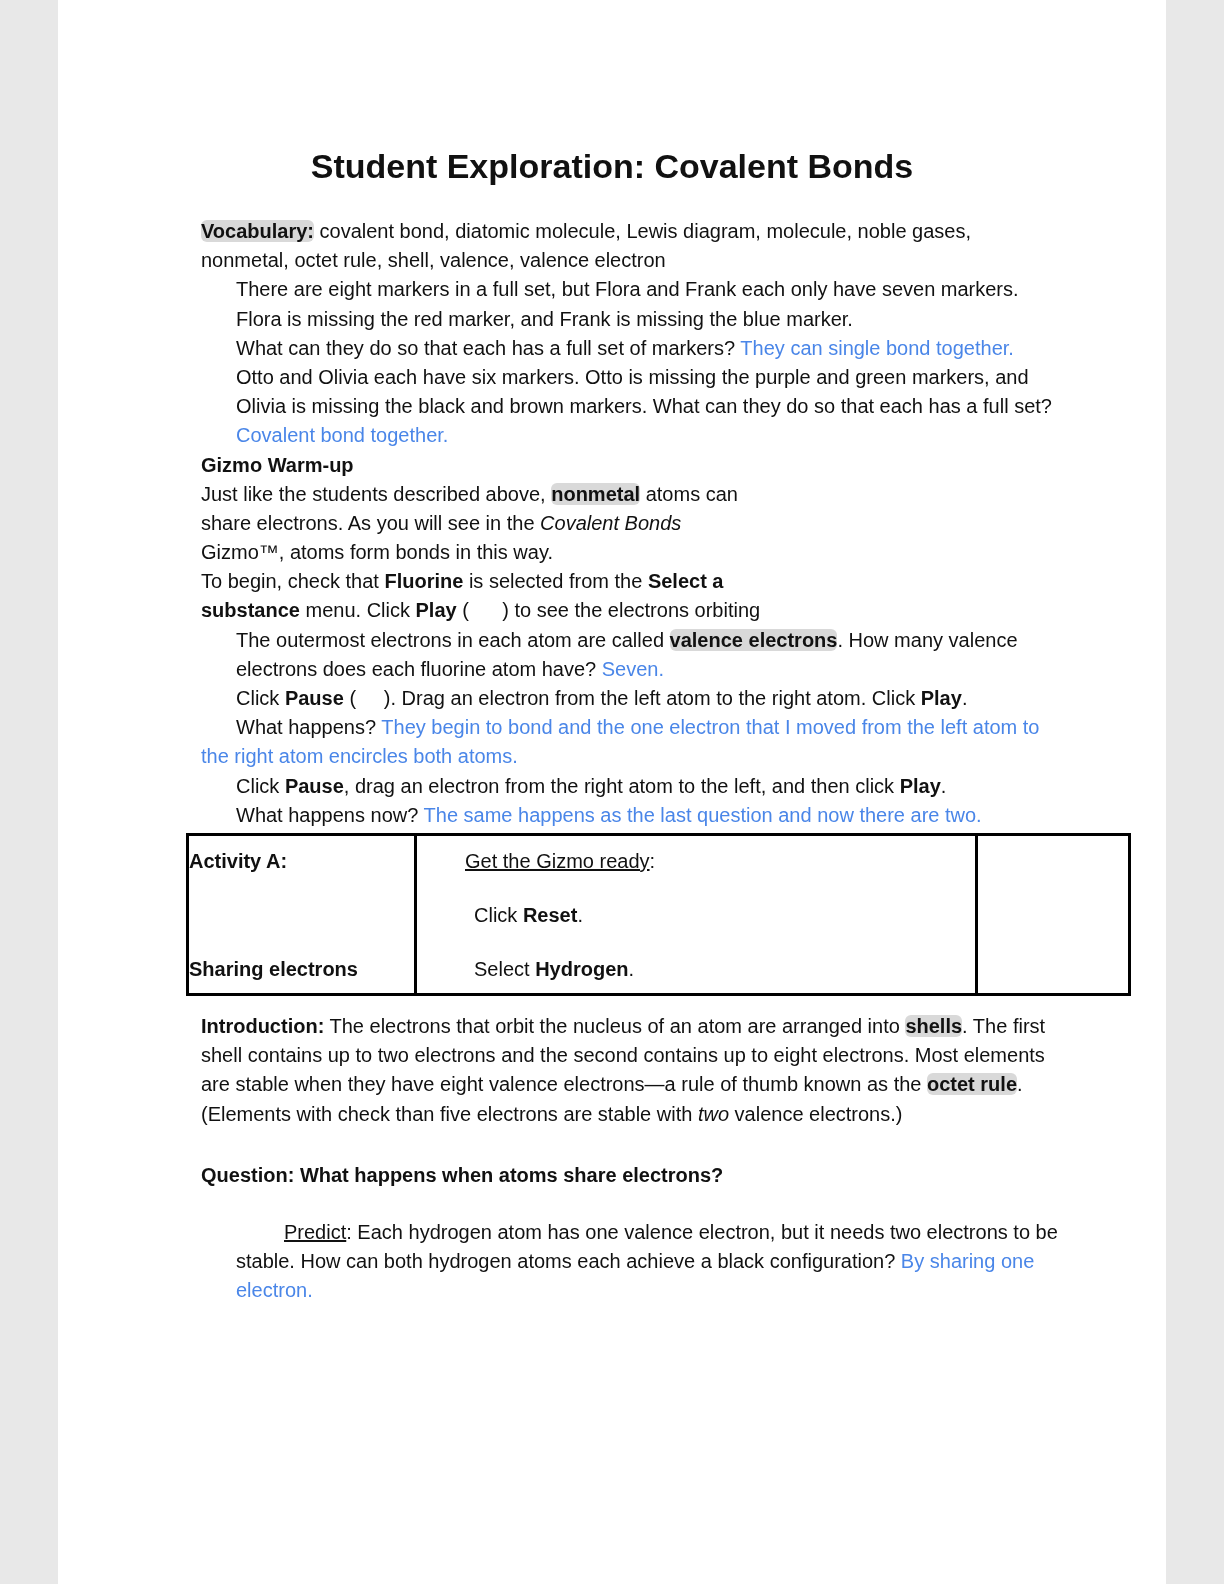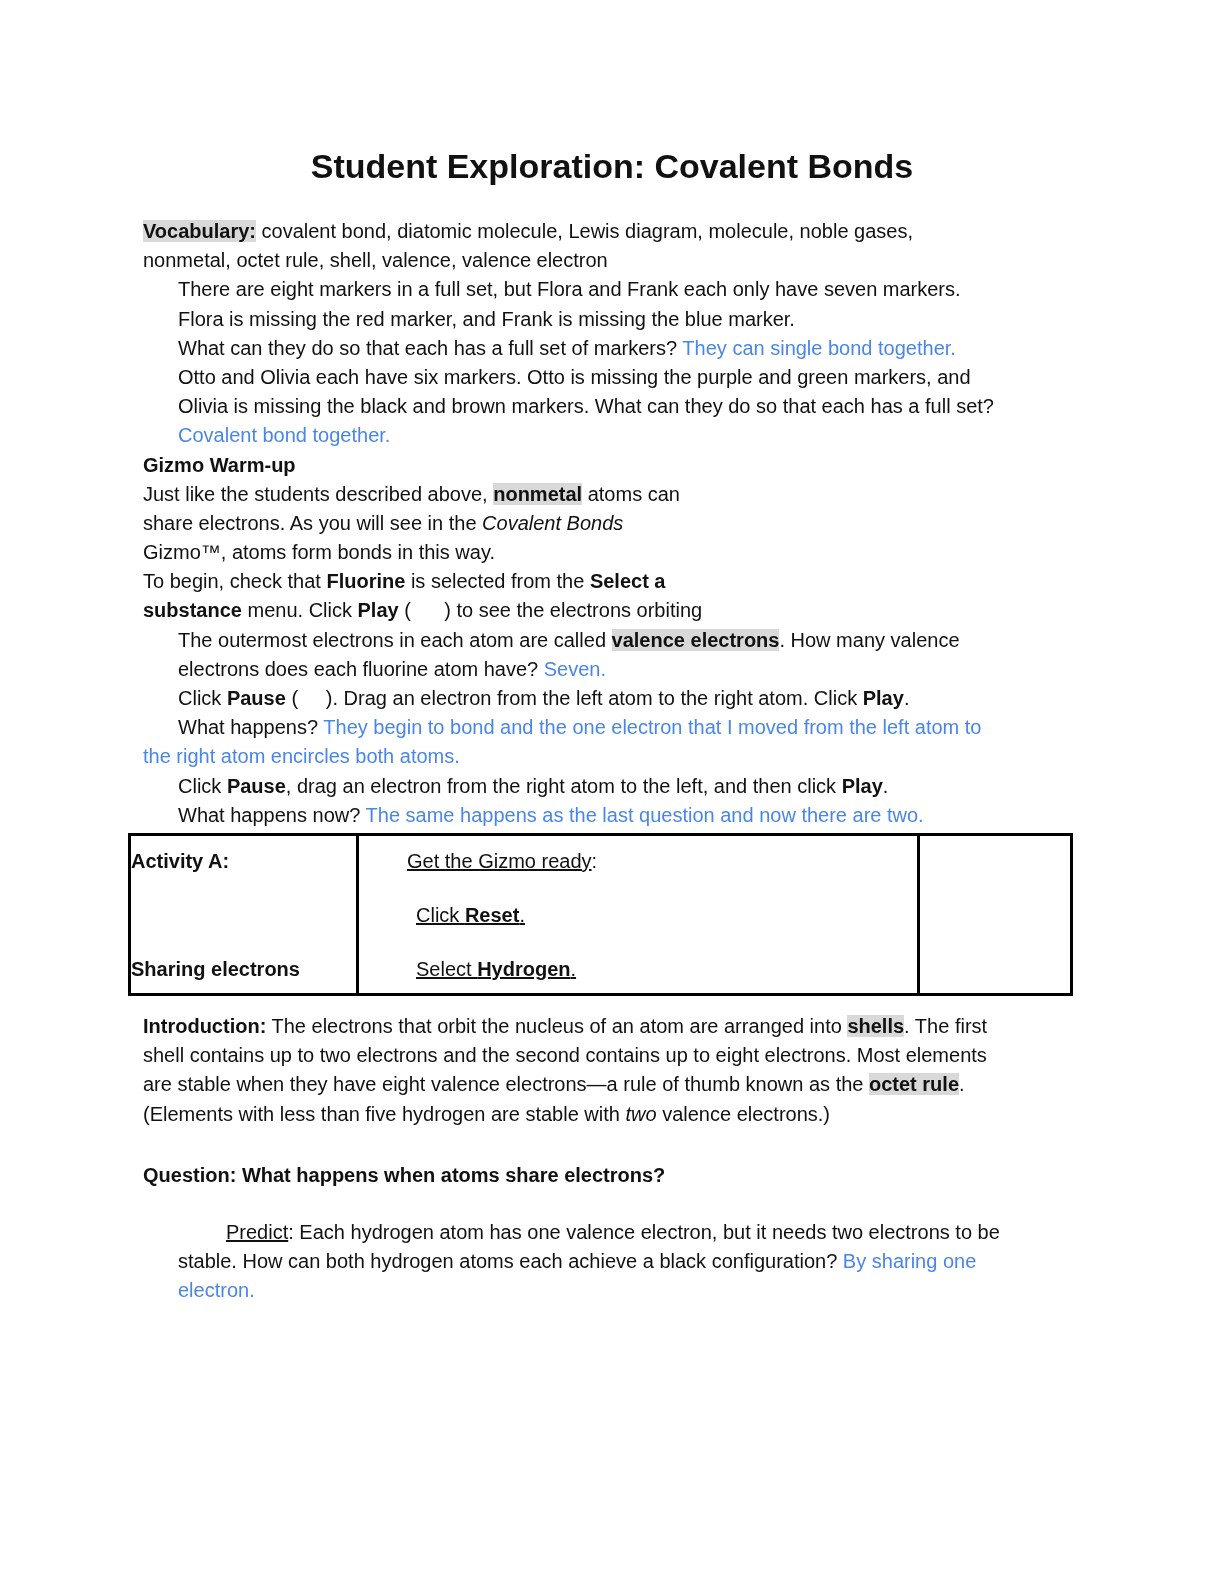--- a/index.html
+++ b/index.html
@@ -1,57 +1,57 @@
 <!DOCTYPE html>
 <html style="--blue: #4a86e8; --hl: #d9d9d9;"><head>
 <meta charset="utf-8">
 <style>
   html,body{margin:0;padding:0;background:#e8e8e8;}
   .page{
     position:relative;
-    width:1224px;height:1584px;
+    width:1108px;height:1584px;
     background:#ffffff;
     font-family:"Liberation Sans","DejaVu Sans",sans-serif;
     font-size:20px;
     color:#111111;
     margin:0 auto;
     overflow:hidden;
   }
   .content{padding:0 140px 0 143px;}
   .doc-title{
     padding-top:146px;
     font-size:34px;
     font-weight:bold;
     text-align:center;
     line-height:40px;
     white-space:pre;
   }
   .body-lines{margin-top:31px;}
   .ln{line-height:29.2px;height:29.2px;white-space:pre;}
   .ind{padding-left:35px;}
-  .b{font-weight:bold;}
+  .b{font-weight:bold;border-radius:6px;}
   .i{font-style:italic;}
   .u{text-decoration:underline;padding-left:48px;}
   .hl{background:var(--hl,#d9d9d9);}
   .blue{color:var(--blue,#4a86e8);}
   table.gizmo-table{
     border-collapse:collapse;
     table-layout:fixed;
     width:942px;
     margin:3px 8px 0 -15px;
   }
   table.gizmo-table td{
     border:3px solid #000000;
     vertical-align:top;
     padding:12px 0 10px 0;
   }
   td.c1{padding-left:21px;}
   td.c2{padding-left:24px;}
   .ln2{line-height:27px;height:27px;white-space:pre;}
-  .ind2{padding-left:57px;text-decoration:underline;}
+  .ind2{padding-left:57px;}
   .intro{margin-top:16px;}
   .question{margin-top:32px;}
   .predict{margin-top:28px;}
 </style>
 </head>
 <body>
 
 <div class="page">
   <div class="doc-title">Student Exploration: Covalent Bonds</div>
   <div class="content">
@@ -104,21 +104,21 @@
             </td>
         <td class="c3"></td>
       </tr>
     </tbody>
       </table>
 
     <div class="intro">
         <div class="ln"><span class="b">Introduction:</span><span> The electrons that orbit the nucleus of an atom are arranged into </span><span class="b hl">shells</span><span>. The first</span></div>
         <div class="ln"><span>shell contains up to two electrons and the second contains up to eight electrons. Most elements</span></div>
         <div class="ln"><span>are stable when they have eight valence electrons—a rule of thumb known as the </span><span class="b hl">octet rule</span><span>.</span></div>
-        <div class="ln"><span>(Elements with less than five hydrogen are stable with </span><span class="i">two</span><span> valence electrons.)</span></div>
+        <div class="ln"><span>(Elements with check than five electrons are stable with </span><span class="i">two</span><span> valence electrons.)</span></div>
       </div>
     <div class="question">
         <div class="ln"><span class="b">Question: What happens when atoms share electrons?</span></div>
       </div>
     <div class="predict">
         <div class="ln ind"><span class="u">Predict</span><span>: Each hydrogen atom has one valence electron, but it needs two electrons to be</span></div>
         <div class="ln ind"><span>stable. How can both hydrogen atoms each achieve a black configuration? </span><span class="blue">By sharing one</span></div>
         <div class="ln ind"><span class="blue">electron.</span></div>
       </div>
 

